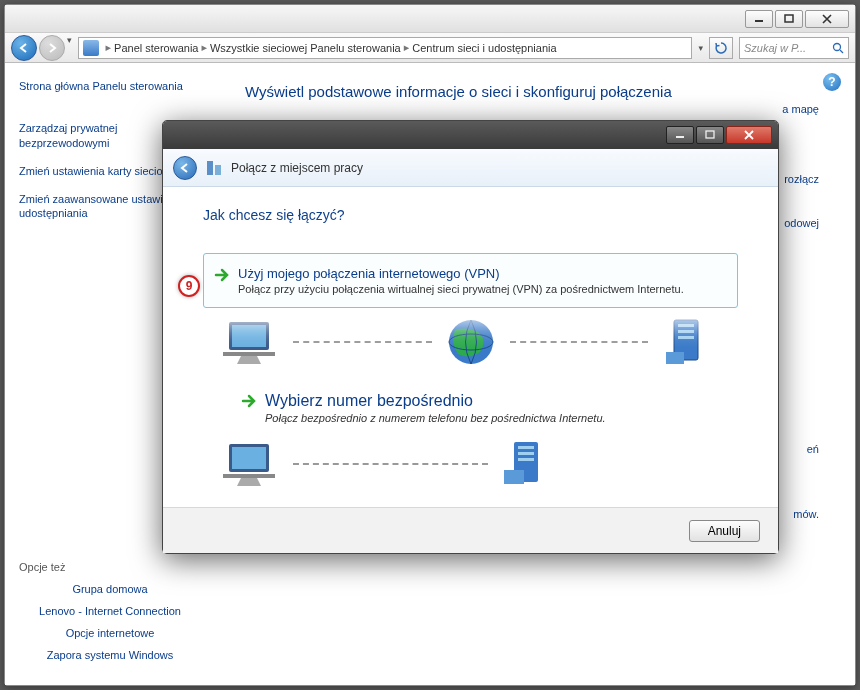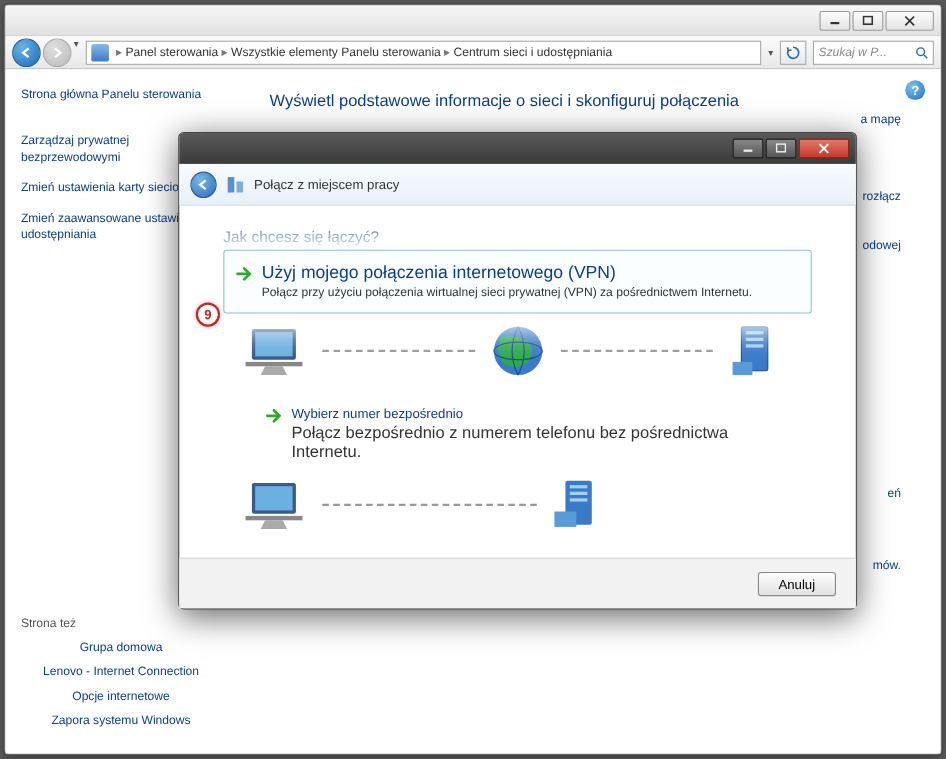--- a/index.html
+++ b/index.html
@@ -37,32 +37,32 @@
 .dialog { position: absolute; top: 120px; left: 162px; width: 617px; height: 434px; background: #fff; border: 1px solid #444; border-radius: 5px; box-shadow: 0 6px 30px rgba(0,0,0,.6); }
 .dlg-titlebar { height: 28px; background: linear-gradient(#5a5a5a,#3a3a3a); border-radius: 4px 4px 0 0; display: flex; justify-content: flex-end; align-items: center; padding-right: 6px; gap: 2px; }
 .dlg-btn { width: 28px; height: 18px; border: 1px solid #222; background: linear-gradient(#888,#555); border-radius: 2px; display:flex; align-items:center; justify-content:center; font-size:9px; color:#eee; }
 .dlg-btn.close { width: 46px; background: linear-gradient(#e07a6a,#c8382a); border-color:#8a2418; color:#fff; }
 
 .dlg-header { height: 38px; background: linear-gradient(#f8fbff,#e8f0f8); border-bottom: 1px solid #cad8e8; display: flex; align-items: center; padding: 0 10px; gap: 8px; font-size: 12px; color: #333; }
 .back-circle { width: 24px; height: 24px; border-radius: 50%; background: radial-gradient(circle at 35% 30%,#7ab8e8,#2a6ab8); display:flex; align-items:center; justify-content:center; color:#fff; font-size:12px; border:1px solid #2a5a9a; }
 .dlg-icon { width: 18px; height: 18px; }
 
 .dlg-body { padding: 20px 40px 12px 40px; position: relative; }
-.dlg-heading { color: #0a3d8a; font-size: 14px; margin-bottom: 4px; }
+.dlg-heading { color: #0a3d8a; font-size: 14px; margin-bottom: 30px; }
 
 .option-box { border: 1px solid #8ac0d8; background: #fbfeff; border-radius: 3px; padding: 12px 14px 12px 34px; margin-bottom: 10px; position: relative; cursor: pointer; }
 .option-box.highlighted { box-shadow: 0 0 25px 15px rgba(255,255,255,1); }
 .option-arrow { position: absolute; left: 10px; top: 14px; width: 16px; height: 14px; }
-.option-title { color: #0a3d8a; font-size: 16px; margin-bottom: 2px; }
+.option-title { color: #0a3d8a; font-size: 13px; margin-bottom: 2px; }
 .option-desc { color: #333; font-size: 11px; }
 
 .option-plain { padding: 8px 14px 8px 62px; position: relative; margin-bottom: 8px; cursor: pointer; }
 .option-plain .option-arrow { left: 38px; top: 10px; }
-.option-plain .option-title { color: #0a3d8a; font-size: 12px; }
-.option-plain .option-desc { color: #333; font-size: 15px; }
+.option-plain .option-title { color: #0a3d8a; font-size: 16px; }
+.option-plain .option-desc { color: #333; font-size: 11px; font-style: italic; }
 
 .illus-row { display: flex; align-items: center; gap: 8px; padding: 0 20px 18px 20px; }
 .dash { flex: 1; border-top: 2px dashed #999; }
 .pc-icon, .globe-icon, .server-icon, .server-icon-b { width: 62px; height: 48px; }
 
 .vpn-link { color: #0a3d8a; font-size: 11px; text-decoration: underline; margin-left: 6px; cursor: pointer; }
 
 .callout { position: absolute; left: 178px; top: 275px; width: 22px; height: 22px; border: 2px solid #d02020; border-radius: 50%; background: #fff; display: flex; align-items: center; justify-content: center; color: #d02020; font-weight: bold; font-size: 12px; z-index: 50; box-shadow: 0 0 4px rgba(0,0,0,.3); }
 
 .dlg-footer { position: absolute; bottom: 0; left: 0; right: 0; height: 46px; background: #f2f2f2; border-top: 1px solid #d8d8d8; display: flex; justify-content: flex-end; align-items: center; padding: 0 18px; }
@@ -104,21 +104,21 @@
             <path d="M4 2 L9 6 L4 10" fill="none" stroke="#fff" stroke-width="2"></path>
           </svg>
       </div>
       <span style="font-size:9px;color:#555;">▾</span>
     </div>
     <div class="breadcrumb-bar">
       <div class="bc-icon"></div>
       <span class="bc-sep">▸</span>
       <span>Panel sterowania</span>
       <span class="bc-sep">▸</span>
-      <span>Wszystkie elementy Panelu sterowania</span>
+      <span>Wszystkie sieciowej Panelu sterowania</span>
       <span class="bc-sep">▸</span>
       <span>Centrum sieci i udostępniania</span>
     </div>
     <span style="font-size:9px;color:#555;">▾</span>
     <div class="refresh-btn">
       <svg width="14" height="14">
           <path d="M7 2 A5 5 0 1 1 2.5 5" fill="none" stroke="#2a6ab8" stroke-width="1.5"></path>
           <path d="M2 2 L2.5 5 L5.5 4.5" fill="none" stroke="#2a6ab8" stroke-width="1.5"></path>
         </svg>
     </div>
@@ -131,21 +131,21 @@
     </div>
   </div>
 
   <div class="outer-body">
     <div class="sidebar">
       <div class="main-link">Strona główna Panelu sterowania</div>
       <div style="height:14px"></div>
       <div class="main-link">Zarządzaj prywatnej bezprzewodowymi</div>
       <div class="main-link">Zmień ustawienia karty sieciowej</div>
       <div class="main-link">Zmień zaawansowane ustawienia udostępniania</div>
-      <div class="section-label">Strona też</div>
+      <div class="section-label">Opcje też</div>
       <div class="see-link">Grupa domowa</div>
       <div class="see-link">Lenovo - Internet Connection</div>
       <div class="see-link">Opcje internetowe</div>
       <div class="see-link">Zapora systemu Windows</div>
     </div>
     <div class="content-area">
       <div class="help-icon">?</div>
       <div class="content-heading">Wyświetl podstawowe informacje o sieci i skonfiguruj połączenia</div>
       <span class="bg-link r1">a mapę</span>
       <span class="bg-link r2">rozłącz</span>

